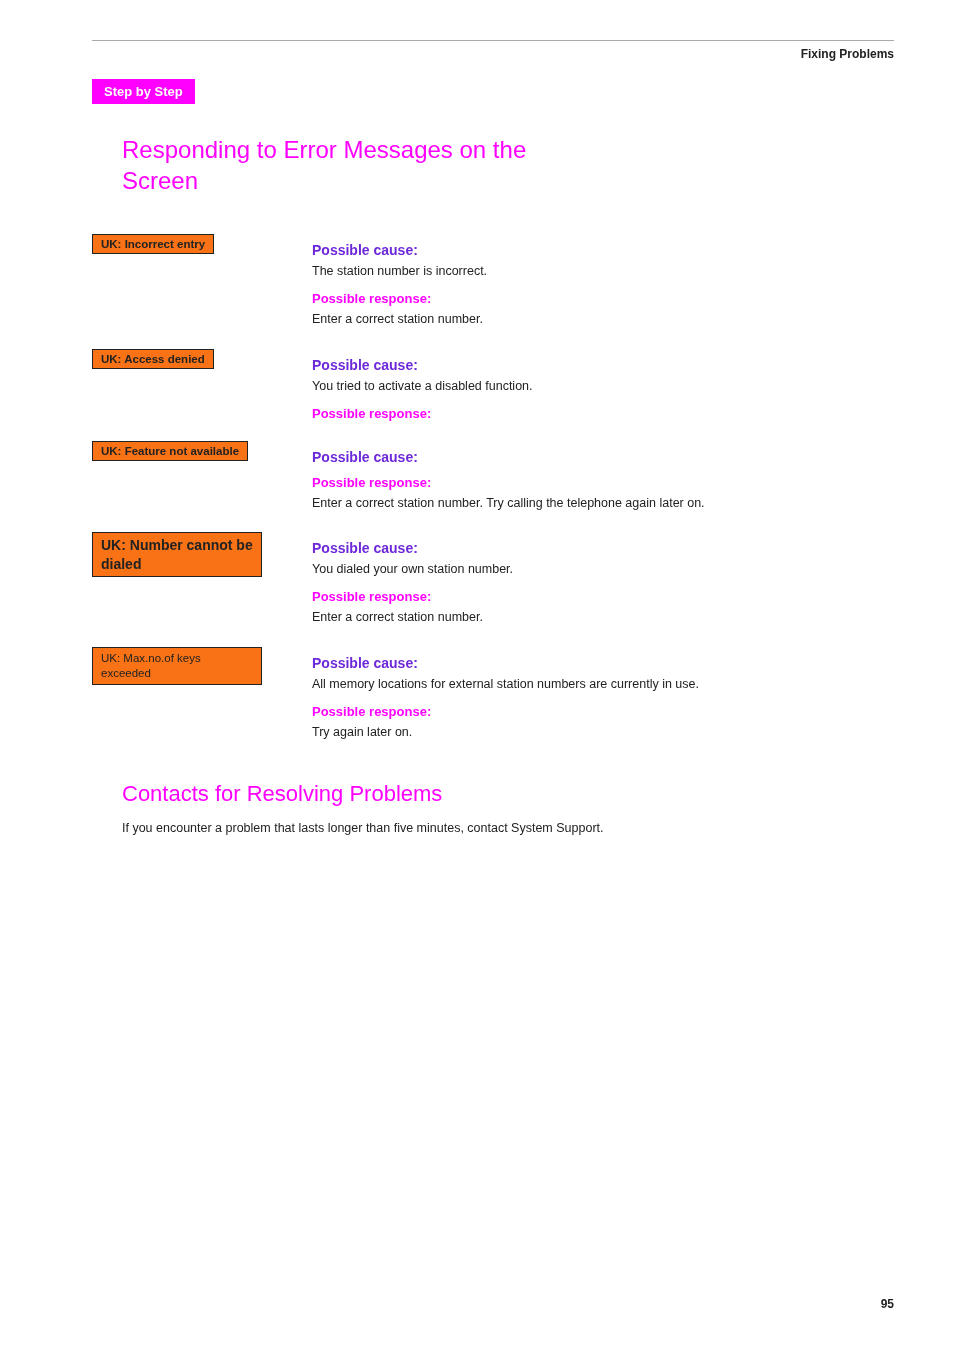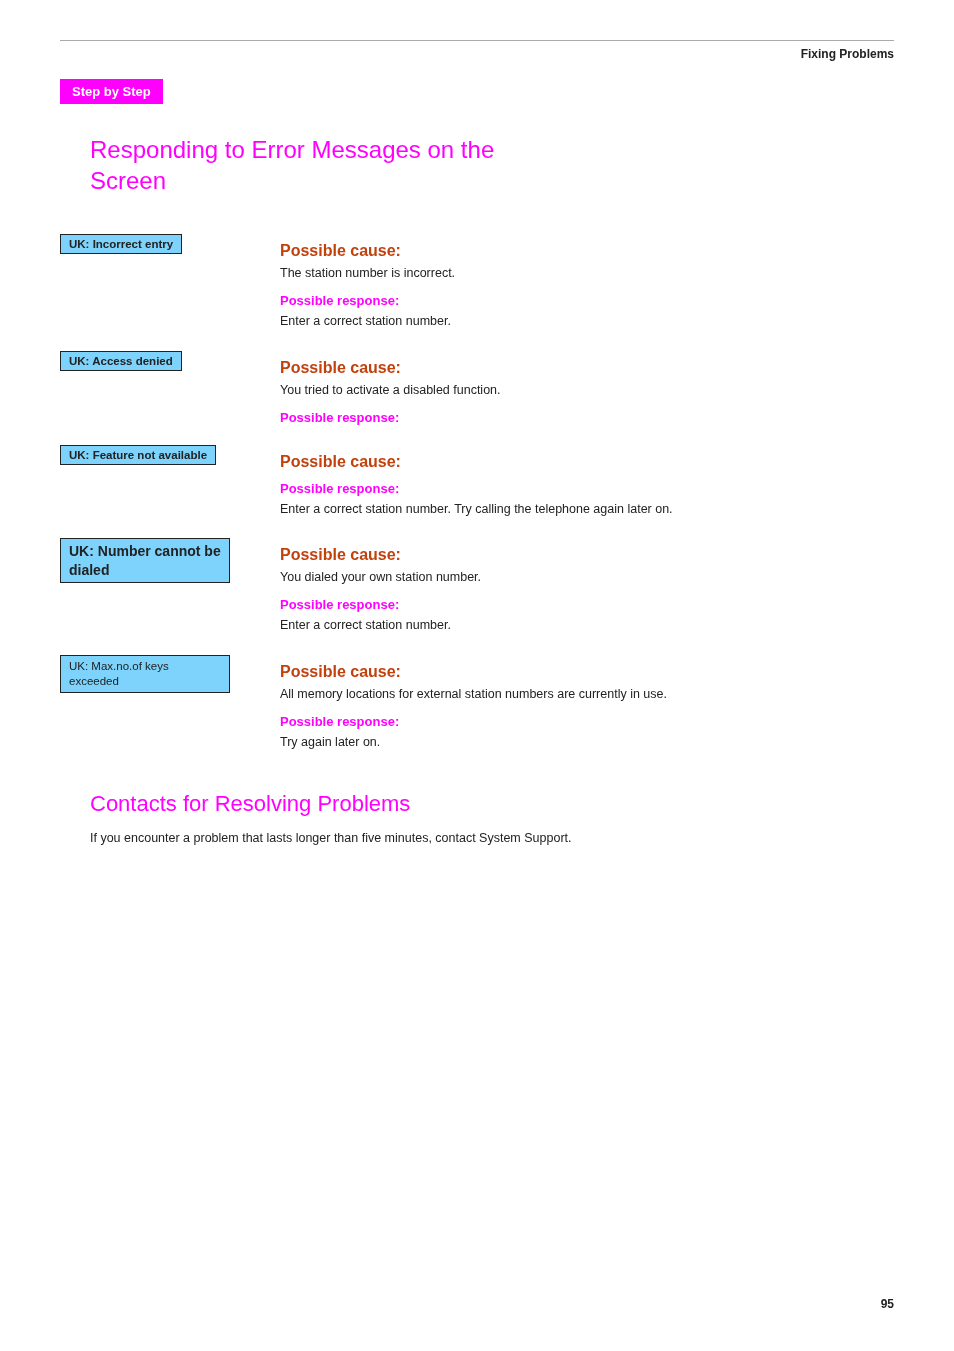--- a/index.html
+++ b/index.html
@@ -9,21 +9,21 @@
       width: 954px;
       min-height: 1351px;
       position: relative;
       font-size: 13px;
       color: #222;
     }
 
     .page-container {
       width: 954px;
       min-height: 1351px;
-      padding: 40px 60px 60px 60px;
+      padding: 40px 60px 60px 92px;
       position: relative;
     }
 
     .header-rule {
       border: none;
       border-top: 1.5px solid #aaa;
       margin-bottom: 6px;
     }
 
     .page-header {
@@ -57,40 +57,40 @@
     }
 
     .error-label {
       border: 1.5px solid #222;
       display: inline-block;
       font-size: 11.5px;
       font-weight: bold;
       color: #222;
       padding: 3px 8px;
       margin-bottom: 0;
-      background: #7dd3fc;
+      background: #f97316;
     }
 
     .right-col {
       flex: 1;
       padding-left: 30px;
     }
 
     .section-title {
       font-size: 24px;
       font-weight: normal;
       color: #ff00ff;
       margin-bottom: 22px;
       line-height: 1.3;
     }
 
     .possible-cause-label {
-      color: #c2410c;
-      font-weight: bold;
-      font-size: 16px;
+      color: #6d28d9;
+      font-weight: bold;
+      font-size: 14px;
       margin-bottom: 4px;
       margin-top: 10px;
     }
 
     .body-text {
       font-size: 12.5px;
       color: #222;
       line-height: 1.5;
       margin-bottom: 4px;
     }

